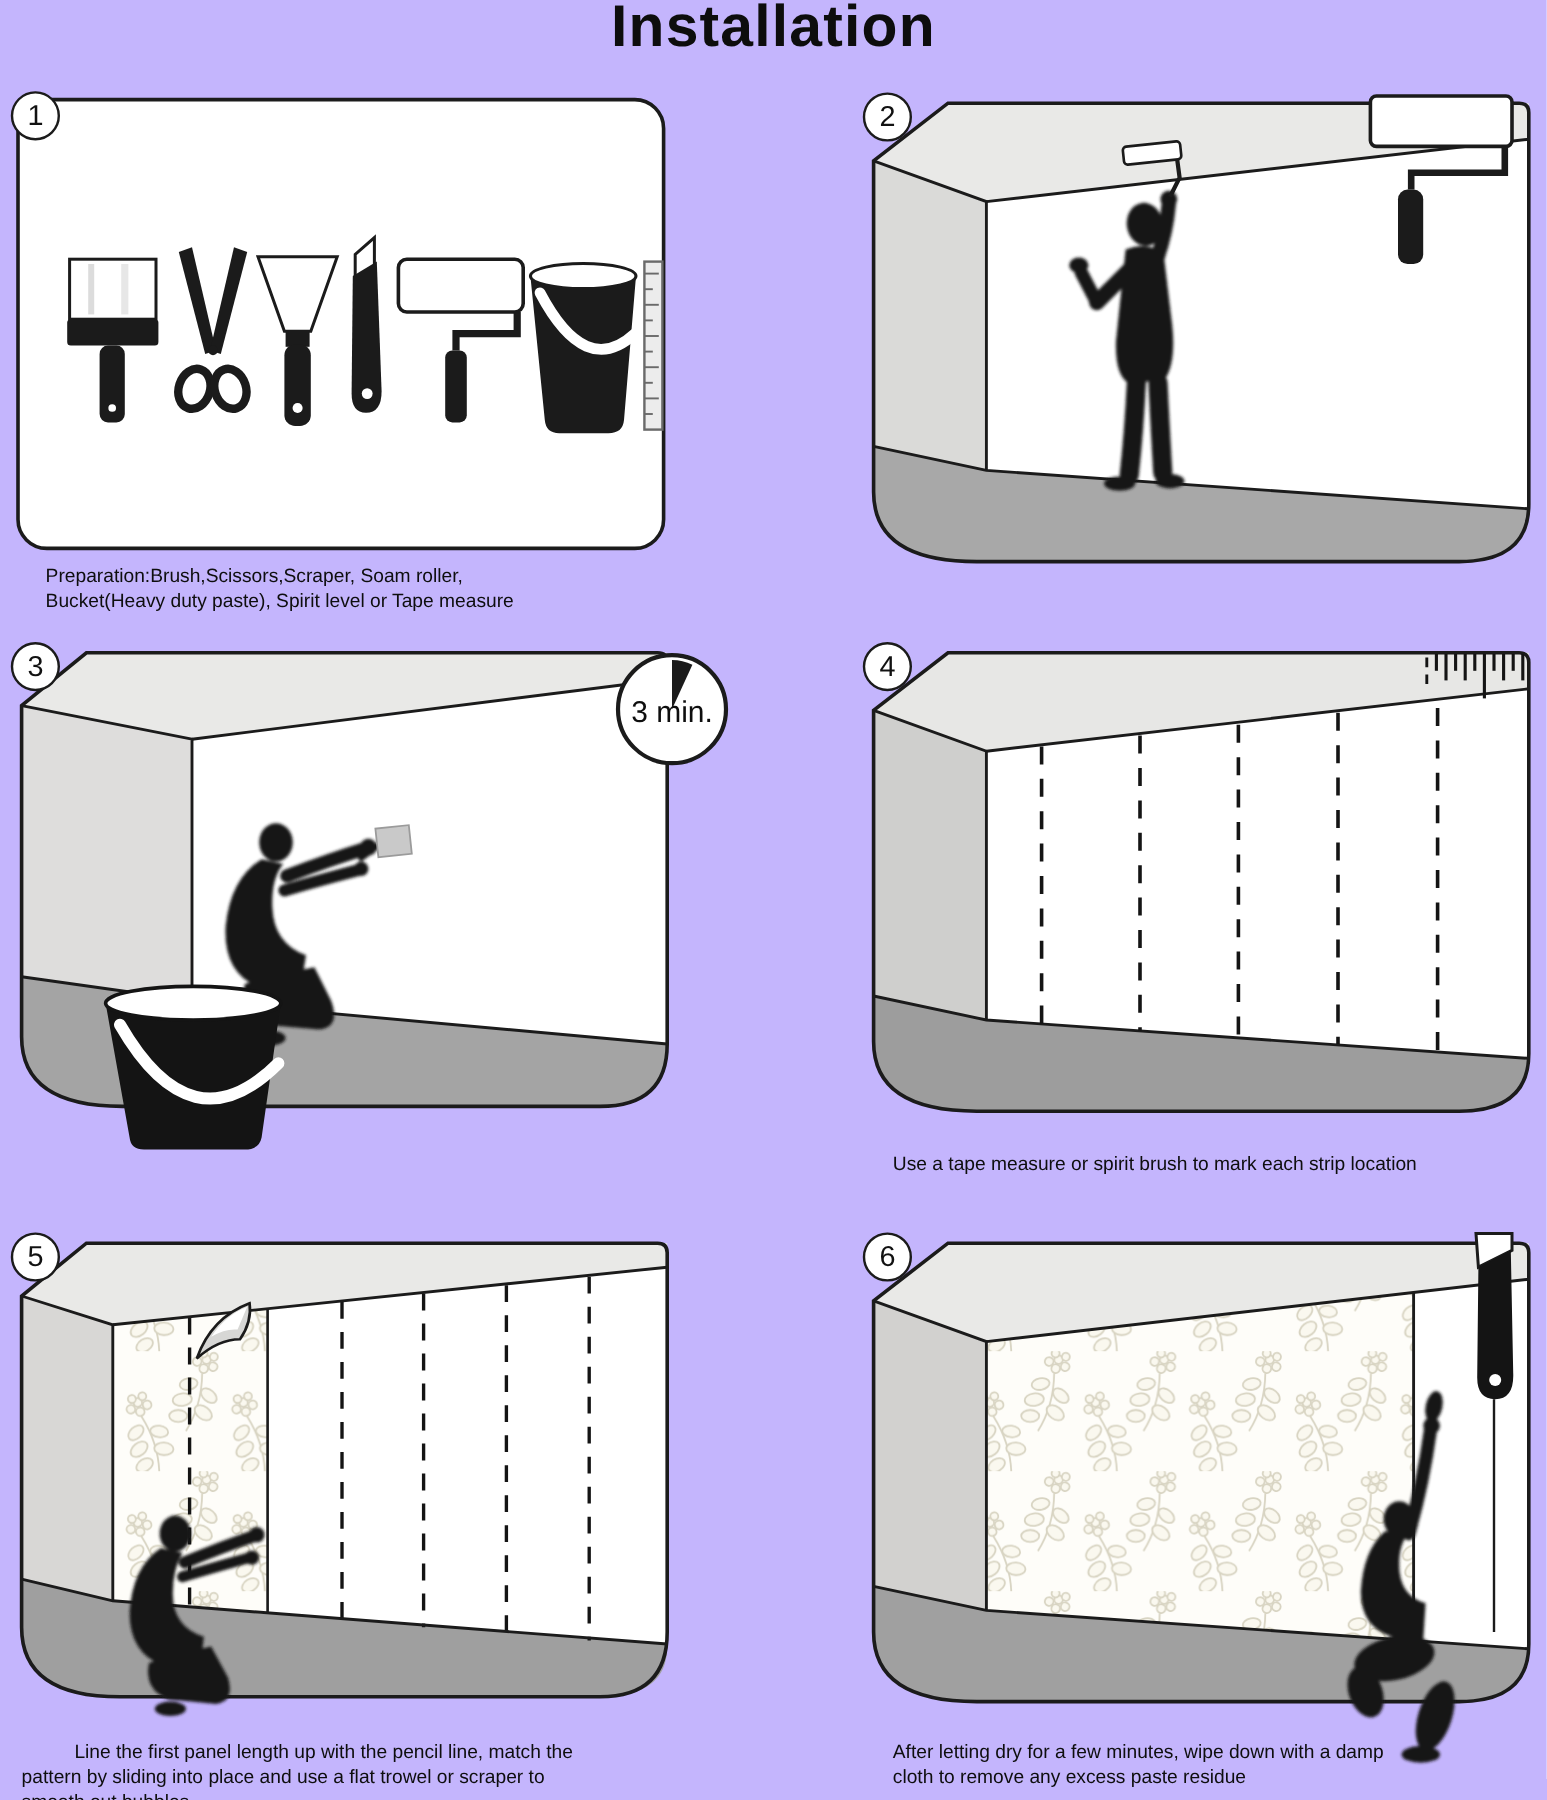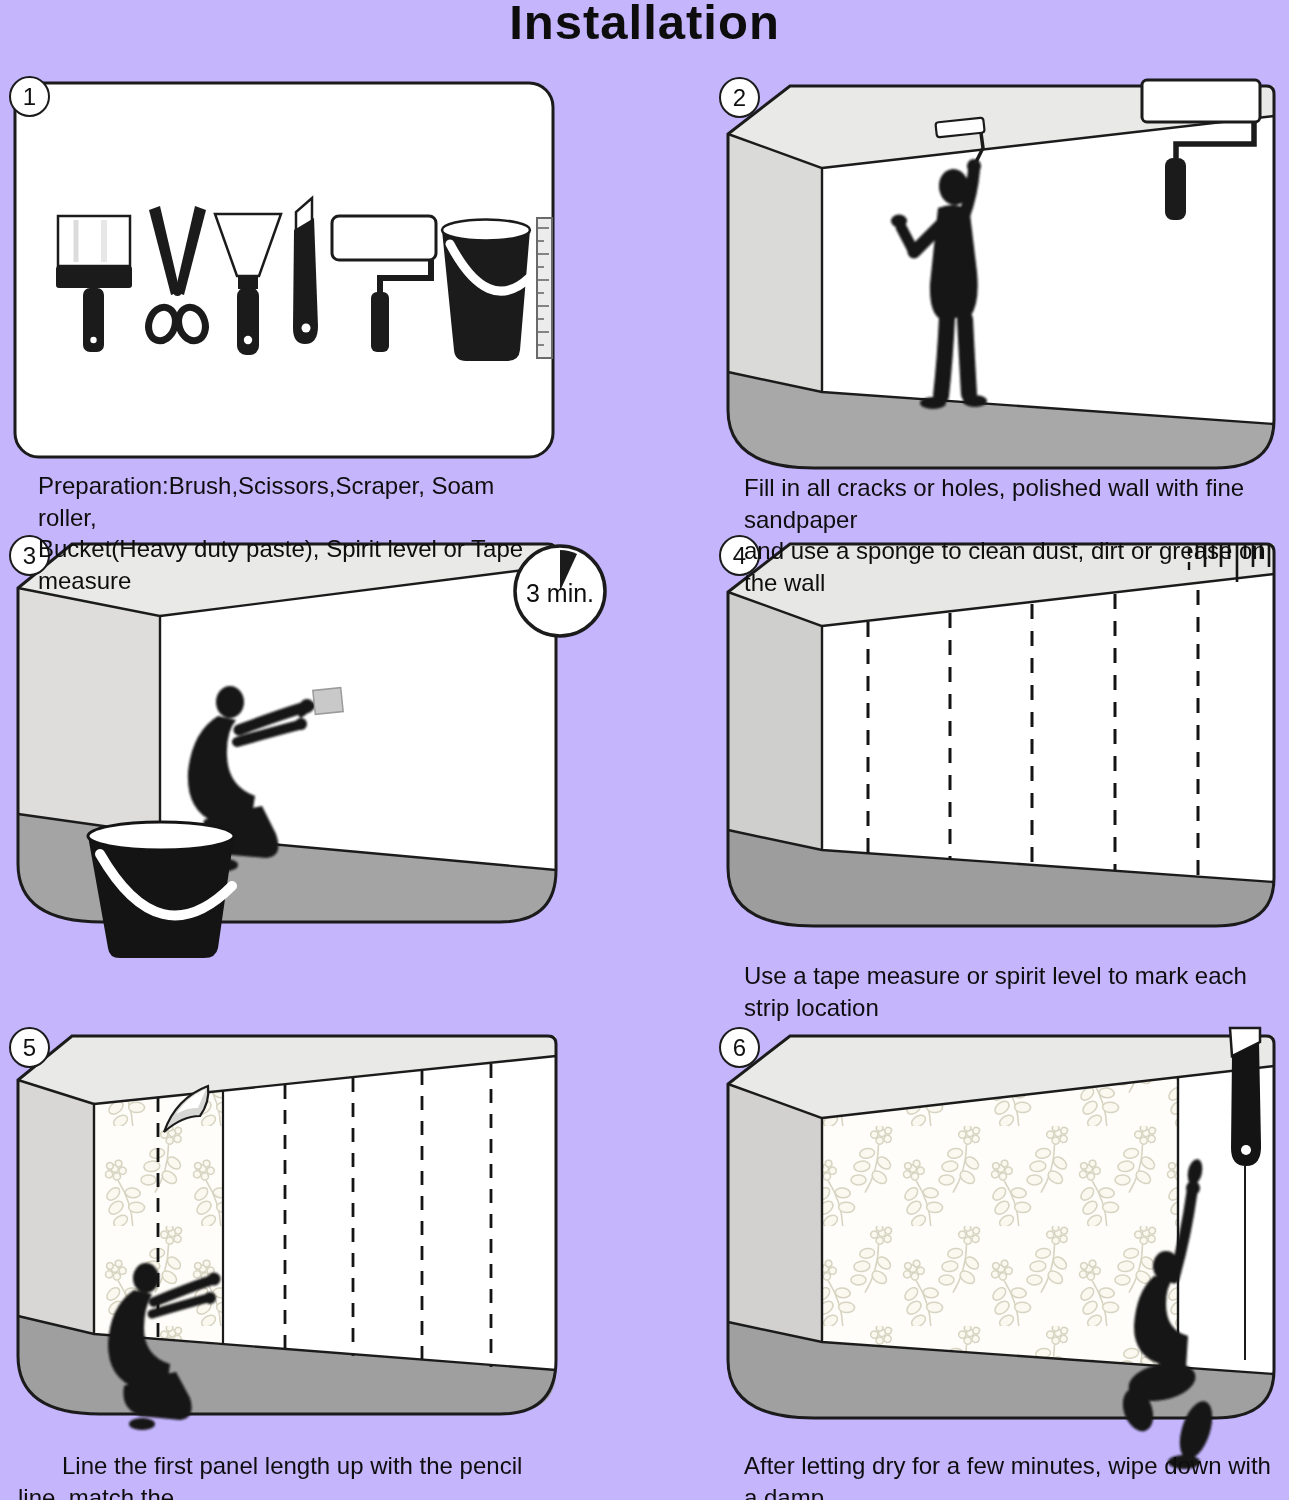--- a/index.html
+++ b/index.html
@@ -6,21 +6,21 @@
   .page{position:relative;width:1289px;height:1500px;background:#c4b5fd;
         font-family:"Liberation Sans",sans-serif;overflow:hidden;}
   .title{position:absolute;left:0;top:-6px;width:100%;text-align:center;
          font-size:49px;font-weight:700;color:#0d0d0d;letter-spacing:1px;margin:0;}
   .step{position:absolute;}
   .figure{position:absolute;left:0;top:0;text-align:center;}
   .figure svg{display:block;overflow:visible;}
   .badge{position:absolute;width:37px;height:37px;border:2.5px solid #1b1b1b;border-radius:50%;
          background:#fff;display:flex;align-items:center;justify-content:center;
          font-size:24px;color:#111;z-index:5;}
-  .caption{position:absolute;font-size:24px;line-height:1.32;color:#0e0e0e;
+  .caption{position:absolute;font-size:16px;line-height:1.32;color:#0e0e0e;
            white-space:pre-line;z-index:6;}
   .indent1{text-indent:44px;}
 </style>
 </head>
 <body>
 
 <div class="page">
 
   <h1 class="title">Installation</h1>
 
@@ -124,22 +124,20 @@
         <g>
           <rect x="424" y="4" width="118" height="42" rx="5" fill="#ffffff" stroke="#1b1b1b" stroke-width="3"></rect>
           <path d="M536,46 V68 H458 V82" fill="none" stroke="#1b1b1b" stroke-width="5.5"></path>
           <rect x="447" y="82" width="21" height="62" rx="8" fill="#1b1b1b"></rect>
         </g>
       </svg>
     </div>
     <div class="badge" style="left:1px;top:1px">
         <span>2</span>
       </div>
-    <div class="caption" style="left:26px;top:396px;width:545px">Fill in all cracks or holes, polished wall with fine sandpaper
-and use a sponge to clean dust, dirt or grease on the wall</div>
   </section>
 
   <section class="step" style="left:8px;top:534px;width:548px;height:480px">
     <div class="figure">
       <svg width="600" height="434" viewBox="0 0 600 434">
         <defs>
             <filter id="sf3" x="-20%" y="-20%" width="140%" height="140%">
               <feGaussianBlur stdDeviation="1.3"></feGaussianBlur>
             </filter>
           </defs>
@@ -213,21 +211,21 @@
           <line x1="527" y1="11" x2="527" y2="25"></line>
             <line x1="535" y1="11" x2="535" y2="33"></line>
           <line x1="543" y1="11" x2="543" y2="25"></line>
             <line x1="551" y1="11" x2="551" y2="33"></line>
         </g>
       </svg>
     </div>
     <div class="badge" style="left:1px;top:1px">
         <span>4</span>
       </div>
-    <div class="caption" style="left:26px;top:426px;width:545px">Use a tape measure or spirit level to mark each strip location</div>
+    <div class="caption" style="left:26px;top:426px;width:545px">Use a tape measure or spirit brush to mark each strip location</div>
   </section>
 
   <section class="step" style="left:8px;top:1026px;width:552px;height:474px">
     <div class="figure">
       <svg width="560" height="414" viewBox="0 0 560 414">
         <defs>
           <filter id="sf5" x="-20%" y="-20%" width="140%" height="140%">
               <feGaussianBlur stdDeviation="1.2"></feGaussianBlur>
             </filter>
           <g id="sprigA" stroke="#d8d4c2" stroke-width="1.5" fill="#faf8ef">

